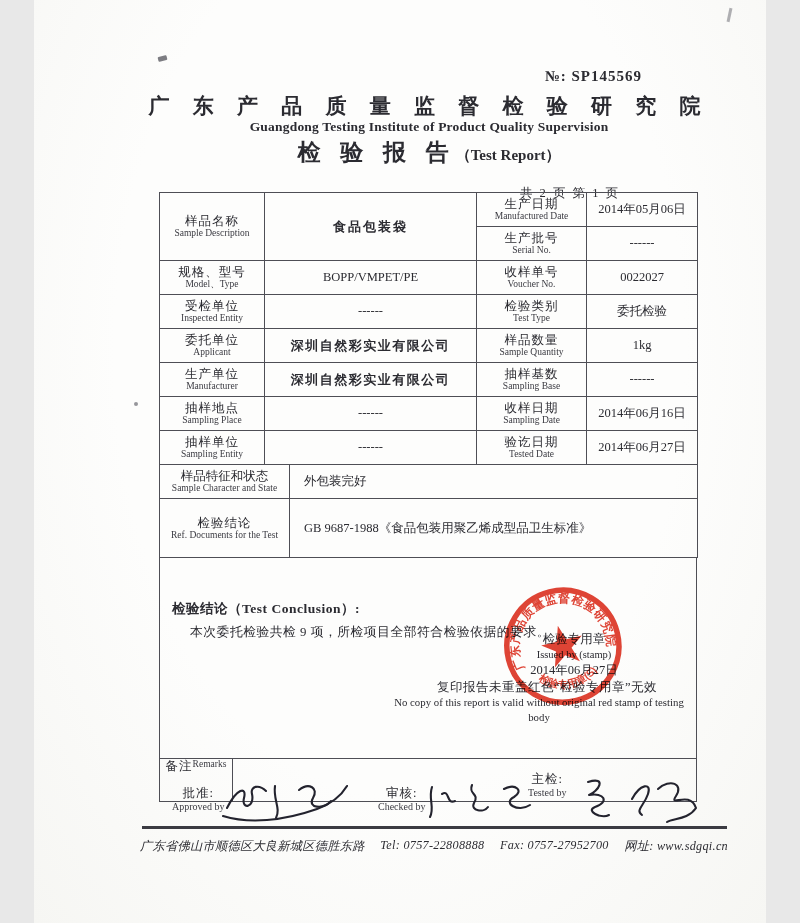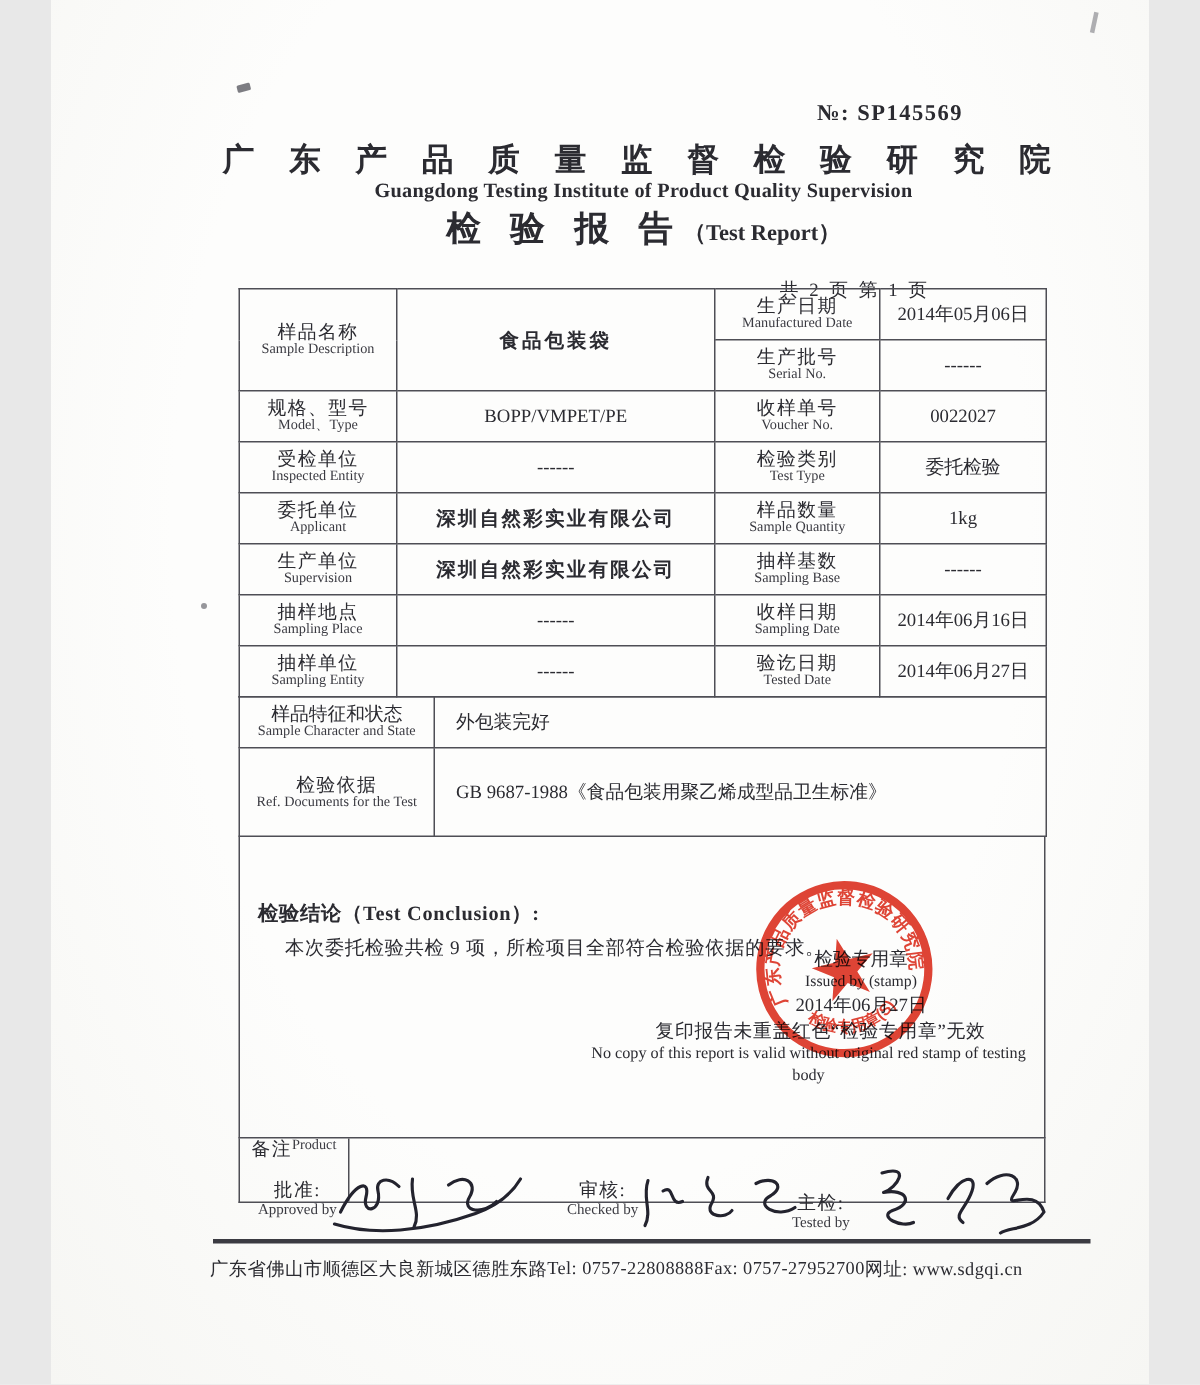--- a/index.html
+++ b/index.html
@@ -49,22 +49,22 @@
   .stamp{position:absolute;left:466px;top:583px;width:127px;height:127px;
          transform:rotate(-14deg);mix-blend-mode:multiply;opacity:.9;}
   
   .sig-label{position:absolute;text-align:center;}
   .sig-label .cn{font-size:12.5px;line-height:15px;letter-spacing:1px;}
   .sig-label .en{font-size:10px;line-height:12px;color:#3a3a41;}
   .sigsvg{position:absolute;}
   .sigsvg path{fill:none;stroke:#23232e;stroke-width:2.1;stroke-linecap:round;stroke-linejoin:round;}
   
   .rule{position:absolute;left:108px;top:826px;width:585px;height:2.5px;background:#3b3b42;}
-  .footer{position:absolute;left:106px;top:838px;width:588px;display:flex;justify-content:flex-start;
-          font-size:12.2px;letter-spacing:.3px;white-space:nowrap;}
+  .footer{position:absolute;left:106px;top:838px;width:588px;display:flex;justify-content:space-between;
+          font-size:12.2px;letter-spacing:.3px;white-space:nowrap;font-style:italic;}
   
   .art{position:absolute;background:#52525a;}
   .a1{left:124px;top:56px;width:9px;height:5px;transform:rotate(-14deg);opacity:.75;border-radius:1px;}
   .a2{left:694px;top:8px;width:3px;height:14px;transform:rotate(12deg);opacity:.45;}
   .a3{left:100px;top:402px;width:4px;height:4px;border-radius:50%;opacity:.6;}
 </style>
 </head>
 <body>
 
 <div class="page">
@@ -148,21 +148,21 @@
         <td class="val hei company">深圳自然彩实业有限公司</td>
         <td class="lbl">
           <div class="cn">样品数量</div>
           <div class="en">Sample Quantity</div>
         </td>
         <td class="val">1kg</td>
       </tr>
       <tr style="height:30px">
         <td class="lbl">
           <div class="cn">生产单位</div>
-          <div class="en">Supervision</div>
+          <div class="en">Manufacturer</div>
         </td>
         <td class="val hei company">深圳自然彩实业有限公司</td>
         <td class="lbl">
           <div class="cn">抽样基数</div>
           <div class="en">Sampling Base</div>
         </td>
         <td class="val">------</td>
       </tr>
       <tr style="height:30px">
         <td class="lbl">
@@ -199,21 +199,21 @@
       <tbody>
           <tr style="height:30px">
         <td class="lbl">
           <div class="cn" style="letter-spacing:0">样品特征和状态</div>
           <div class="en">Sample Character and State</div>
         </td>
         <td class="val leftal">外包装完好</td>
       </tr>
       <tr style="height:59px">
         <td class="lbl">
-          <div class="cn">检验依据</div>
+          <div class="cn">检验结论</div>
           <div class="en">Ref. Documents for the Test</div>
         </td>
         <td class="val leftal">GB 9687-1988《食品包装用聚乙烯成型品卫生标准》</td>
       </tr>
     </tbody>
       </table>
 
     <div class="concl">
       <div class="c-head">检验结论（Test Conclusion）:</div>
       <div class="c-body">本次委托检验共检 9 项，所检项目全部符合检验依据的要求。</div>
@@ -222,21 +222,21 @@
         <div class="sb-c2">Issued by (stamp)</div>
         <div class="sb-c3">2014年06月27日</div>
         <div class="sb-w1">复印报告未重盖红色“检验专用章”无效</div>
         <div class="sb-w2">No copy of this report is valid without original red stamp of testing body</div>
       </div>
     </div>
 
     <div class="remarks">
       <div class="r-lbl">
         <div class="cn">备注</div>
-        <div class="en">Product</div>
+        <div class="en">Remarks</div>
       </div>
     </div>
   </div>
 
   <div class="stamp">
     <svg width="127" height="127" viewBox="0 0 127 127">
       <g stroke="#dd2f1f" fill="#dd2f1f">
         <circle cx="63" cy="63" r="56" fill="none" stroke-width="5.5"></circle>
         <path d="M63,42 L67.9,57.2 L83.9,57.2 L71,66.6 L75.9,81.8 L63,72.4 L50.1,81.8 L55,66.6 L42.1,57.2 L58.1,57.2 Z" stroke="none"></path>
         <path id="arcT" d="M21.4,77.3 A44,44 0 1 1 104.6,77.3" fill="none" stroke="none"></path>
@@ -267,21 +267,21 @@
       <div class="cn">审核:</div>
       <div class="en">Checked by</div>
     </div>
     <svg class="sigsvg" style="left:388px;top:781px;" width="112" height="44">
       <path d="M10,6 C6,18 13,26 8,36"></path>
       <path d="M20,13 C28,8 24,24 33,20"></path>
       <path d="M50,4 C46,14 58,12 52,22 C48,30 62,32 66,26"></path>
       <path d="M82,8 C94,2 102,10 92,16 C80,22 96,32 108,24"></path>
     </svg>
 
-    <div class="sig-label" style="left:494px;top:795px;">
+    <div class="sig-label" style="left:494px;top:772px;">
       <div class="cn">主检:</div>
       <div class="en">Tested by</div>
     </div>
     <svg class="sigsvg" style="left:540px;top:774px;" width="130" height="52">
       <path d="M14,8 C34,2 24,18 15,21 C30,18 36,28 21,33 C11,37 27,45 35,41"></path>
       <path d="M58,25 C66,10 78,8 74,20 C70,32 61,36 68,41"></path>
       <path d="M84,15 C96,4 110,10 102,22 C94,34 116,16 122,34 C114,46 99,44 93,48"></path>
     </svg>
   </div>
 

